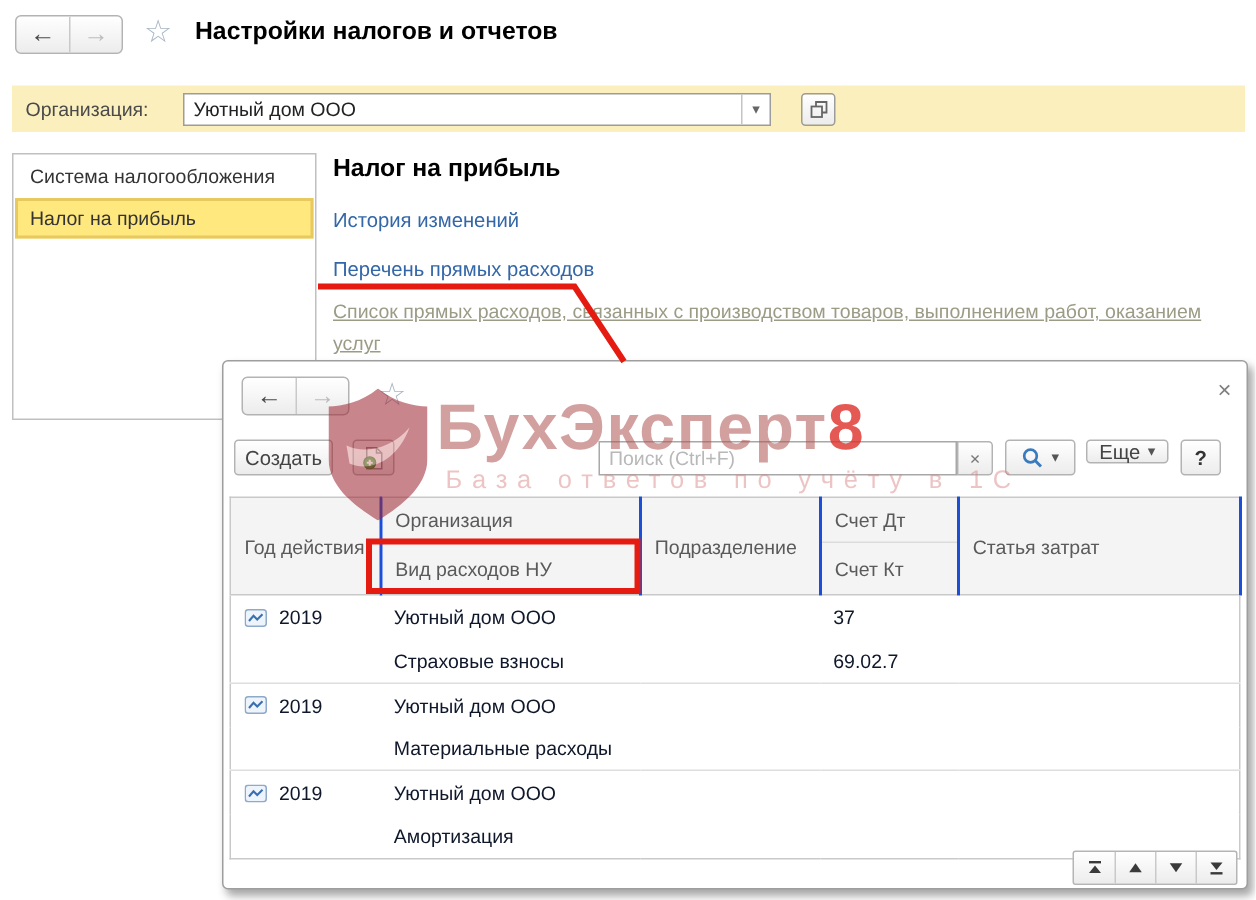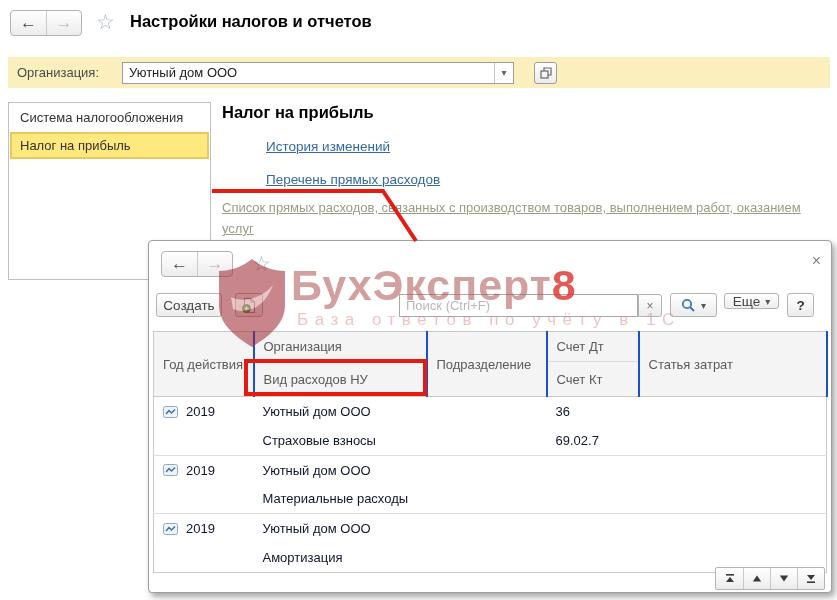--- a/index.html
+++ b/index.html
@@ -47,21 +47,21 @@
   }
   .combo .dd{width:19px;border-left:1px solid #c4c4c4;display:flex;align-items:center;justify-content:center;color:#666;font-size:10px;}
   .sqbtn{
     margin-left:5px;width:23px;height:22px;background:linear-gradient(#fff,#ececec);
     border:1px solid #9c9c9c;border-radius:3px;display:flex;align-items:center;justify-content:center;
   }
   #sidebar{left:8px;top:102px;width:203px;height:178px;border:1px solid #c0c0c0;background:#fff;}
   .side-item{height:27px;display:flex;align-items:center;padding-left:10px;font-size:13px;color:#333;margin:1px;}
   .side-item.sel{background:var(--hl);border:2px solid var(--hlb);padding-left:8px;}
   #content-heading{left:222px;top:103px;font-size:16.5px;font-weight:bold;color:#000;}
-  .clink{font-size:13.5px;color:var(--link);text-decoration:underline;cursor:pointer;margin-left:44px;}
+  .clink{font-size:13.5px;color:var(--link);cursor:pointer;}
   #link1{left:222px;top:139px;}
   #link2{left:222px;top:172px;}
   #desc{left:222px;top:197px;width:600px;font-size:13px;line-height:21px;color:#9b9b86;text-decoration:underline;}
 
   
   #dialog{
     left:148px;top:240px;width:684px;height:353px;background:#fff;
     border:1px solid #9e9e9e;border-radius:4px;
     box-shadow:3px 4px 6px rgba(0,0,0,0.35);z-index:10;
   }
@@ -210,21 +210,21 @@
             <span class="year-cell">
       <svg width="15" height="12" viewBox="0 0 15 12">
         <rect x="0.5" y="0.5" width="14" height="11" rx="2" fill="#eef4fb" stroke="#8fa9c8"></rect>
         <path d="M3 8 L6 4.5 L8.5 7 L12 3.5" fill="none" stroke="#3a6fb0" stroke-width="1.4"></path>
       </svg>
       <span>2019</span>
     </span>
           </td>
     <td>Уютный дом ООО</td>
     <td></td>
-    <td>36</td>
+    <td>37</td>
     <td></td>
   </tr>
   <tr class="rl2">
     <td></td>
     <td>Страховые взносы</td>
     <td></td>
     <td>69.02.7</td>
     <td></td>
   </tr>
 

